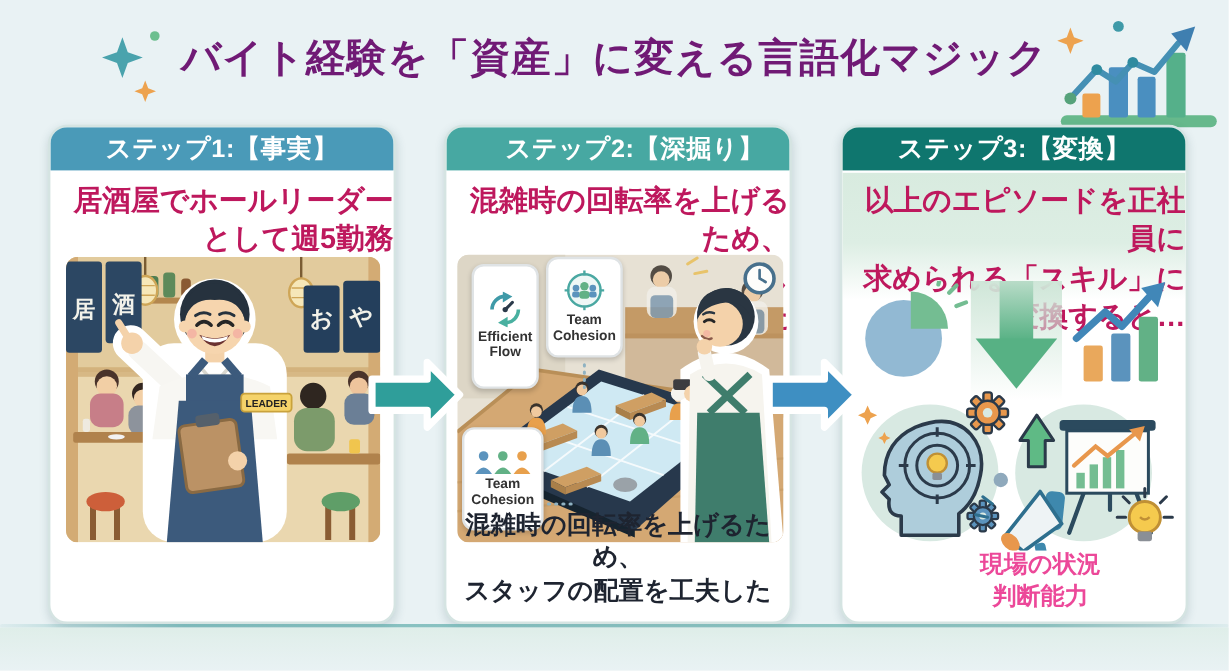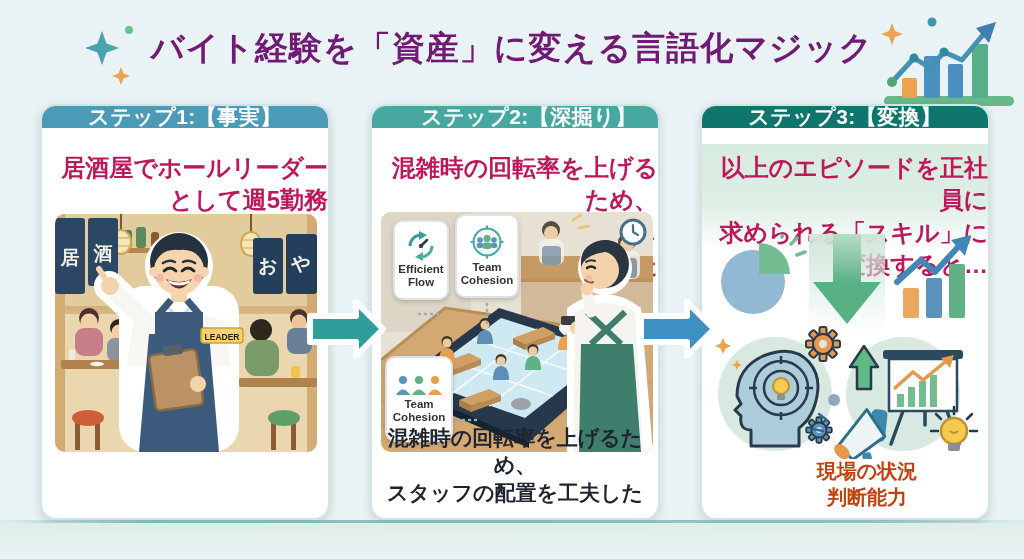--- a/index.html
+++ b/index.html
@@ -10,43 +10,43 @@
   .deco{position:absolute;}
   .deco-left{left:72px;top:14px;}
   .deco-right{left:878px;top:8px;}
   .bottom-line{position:absolute;top:520px;left:0;width:100%;height:3px;border-radius:2px;
     background:linear-gradient(90deg,rgba(90,170,170,.08),rgba(90,170,170,.7) 15%,rgba(110,180,175,.7) 85%,rgba(90,170,170,.08));}
   .bottom-wash{position:absolute;top:523px;left:0;width:100%;height:36px;
     background:linear-gradient(180deg,#dfeee9,rgba(233,242,244,0));}
   .panel{position:absolute;top:104px;width:290px;height:416px;background:#fff;border-radius:16px;
          border:2px solid #d5e4e2;box-shadow:0 3px 8px rgba(40,80,90,.18);overflow:hidden;box-sizing:border-box;}
   .panel1{left:40px;} .panel2{left:370px;} .panel3{left:700px;}
-  .panel-header{height:22px;display:flex;align-items:center;justify-content:center;
+  .panel-header{height:36px;display:flex;align-items:center;justify-content:center;
                 color:#fff;font-weight:800;font-size:21px;letter-spacing:.5px;}
   .h1c{background:#4a9ab8;} .h2c{background:#47a8a2;padding-left:28px;} .h3c{background:#0f766e;}
   .p3-tint{position:absolute;top:38px;left:0;right:0;height:106px;
            background:linear-gradient(180deg,#d8ebdf 0%,#ddeee4 55%,rgba(255,255,255,0) 100%);}
   .panel-toptext{position:absolute;top:46px;left:0;width:100%;margin:0;text-align:right;
                  font-weight:800;font-size:24px;line-height:1.35;color:#be185d;white-space:pre-line;}
   .panel-bottomtext{position:absolute;bottom:12px;left:0;width:100%;margin:0;text-align:center;
                  font-weight:800;font-size:21px;line-height:1.3;color:#1e2430;white-space:pre-line;}
   .illus{position:absolute;border-radius:10px;overflow:hidden;}
   .illus1{left:13px;top:108px;width:262px;height:238px;}
   .illus2{left:9px;top:106px;width:272px;height:240px;}
   .illus3{left:5px;top:128px;width:280px;height:225px;border-radius:0;}
   .illus svg{display:block;}
   .callout{position:absolute;background:#fff;border:2px solid #dfe3e5;border-radius:10px;
            box-shadow:0 2px 4px rgba(0,0,0,.18);display:flex;flex-direction:column;align-items:center;
            justify-content:center;gap:2px;font-weight:700;font-size:11.5px;color:#333;text-align:center;
            line-height:1.12;white-space:pre-line;box-sizing:border-box;padding:3px;}
-  .c1{left:12px;top:8px;width:56px;height:80px;}
+  .c1{left:12px;top:8px;width:56px;height:104px;}
   .c2{left:74px;top:2px;width:64px;height:84px;}
   .c3{left:4px;top:144px;width:68px;height:86px;}
   .skills-row{position:absolute;bottom:8px;left:0;width:100%;display:flex;}
-  .skill-col{flex:1;text-align:center;font-weight:800;font-size:20px;line-height:1.3;color:#c2410c;white-space:pre-line;padding-left:44px;}
+  .skill-col{flex:1;text-align:center;font-weight:800;font-size:20px;line-height:1.3;color:#ec4899;white-space:pre-line;padding-left:44px;}
   .arrows-overlay{position:absolute;left:0;top:0;z-index:6;pointer-events:none;}
 </style>
 </head>
 <body>
 
 <div class="canvas">
 
   <div class="deco deco-left">
     <svg width="90" height="90" viewBox="0 0 90 90">
       <path d="M30,17 L34.5,29.5 L47,34 L34.5,38.5 L30,51 L25.5,38.5 L13,34 L25.5,29.5 Z" fill="#4aa3ad"></path>

